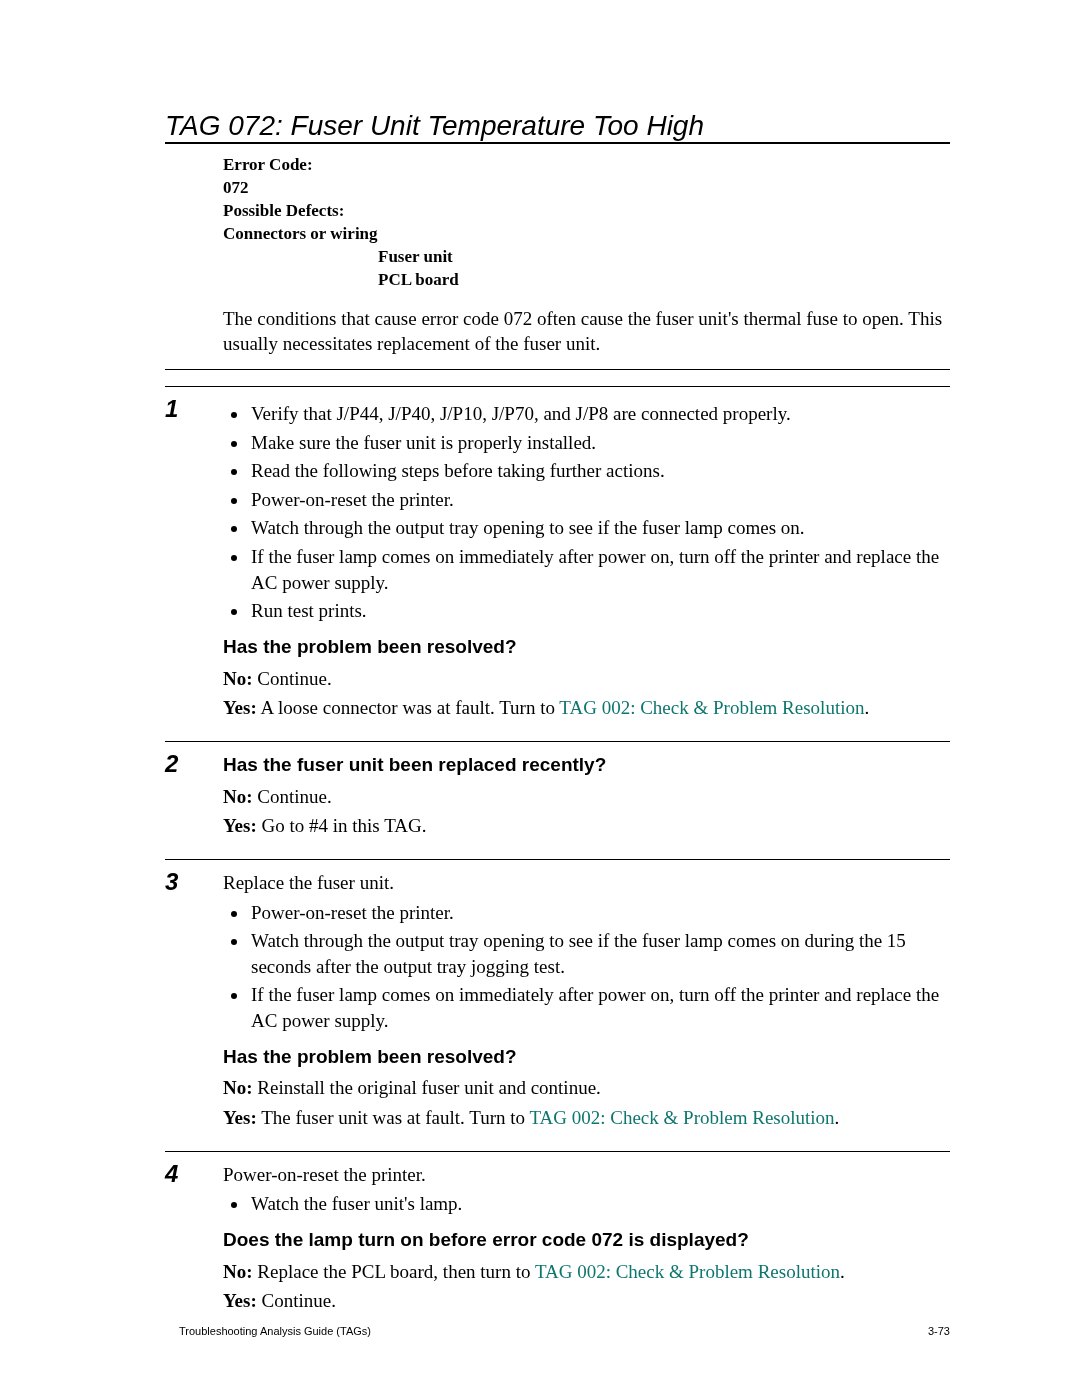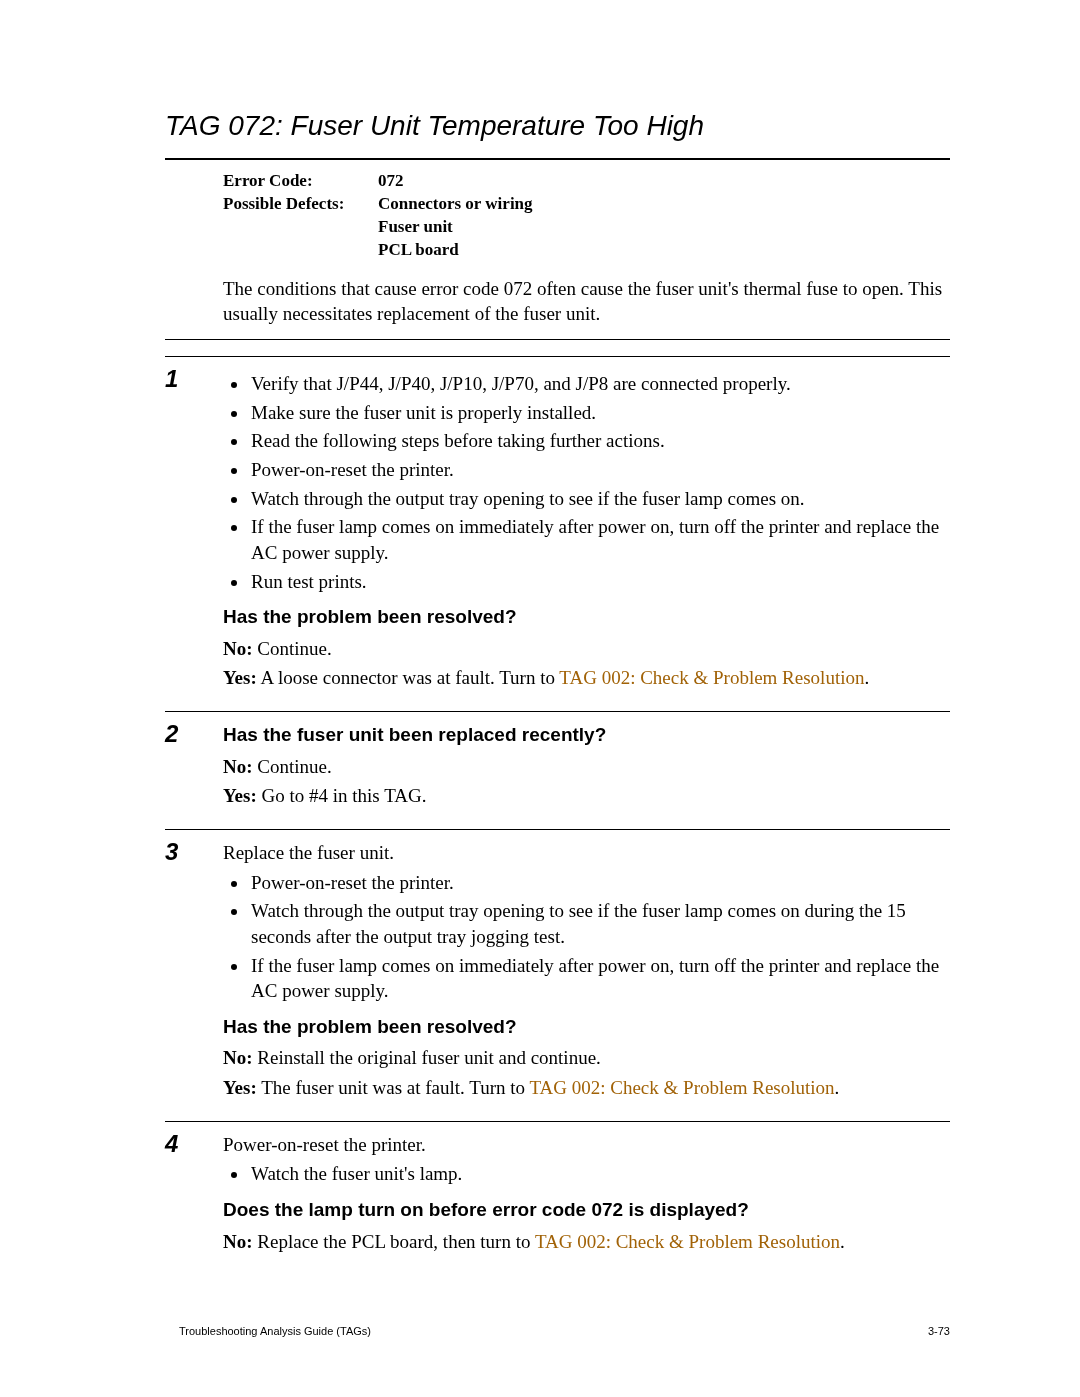--- a/index.html
+++ b/index.html
@@ -14,31 +14,32 @@
     height: 1397px;
     position: relative;
     box-sizing: border-box;
     padding: 110px 130px 60px 165px;
   }
   .title {
     font-family: Arial, Helvetica, sans-serif;
     font-style: italic;
     font-size: 28px;
     border-bottom: 2px solid #000;
-    padding-bottom: 16px;
+    padding-bottom: 0;
     margin-bottom: 10px;
   }
   .meta-block {
     margin-left: 58px;
     font-family: "Times New Roman", Times, serif;
     font-size: 17px;
   }
   .meta-row {
     display: flex;
     line-height: 1.35;
+    flex-direction: column;
   }
   .meta-label {
     font-weight: bold;
     width: 155px;
     flex-shrink: 0;
   }
   .meta-val {
     font-weight: bold;
   }
   .defect-list {
@@ -96,21 +97,21 @@
     font-size: 19px;
     margin: 10px 0 6px 0;
   }
   .answer {
     margin: 4px 0;
   }
   .answer .label {
     font-weight: bold;
   }
   .link {
-    color: #a16207;
+    color: #0f766e;
   }
   .footer {
     position: absolute;
     bottom: 60px;
     left: 179px;
     right: 130px;
     display: flex;
     justify-content: space-between;
     font-family: Arial, Helvetica, sans-serif;
     font-size: 11px;
@@ -206,20 +207,23 @@
       <div class="step-num">4</div>
       <div class="step-content">
         <p class="lead">Power-on-reset the printer.</p>
         <ul class="bullets">
           <li>Watch the fuser unit's lamp.</li>
         </ul>
         <div class="question">Does the lamp turn on before error code 072 is displayed?</div>
         <div class="answer">
           <span class="label">No:</span><span>  Replace the PCL board, then turn to </span><span class="link">TAG 002: Check &amp; Problem Resolution</span><span>.</span>
         </div>
+        <div class="answer">
+          <span class="label">Yes:</span><span> Continue.</span>
+        </div>
       </div>
     </div>
   </div>
 
   <div class="footer">
     <span>Troubleshooting Analysis Guide (TAGs)</span>
     <span>3-73</span>
   </div>
 
 </div>

